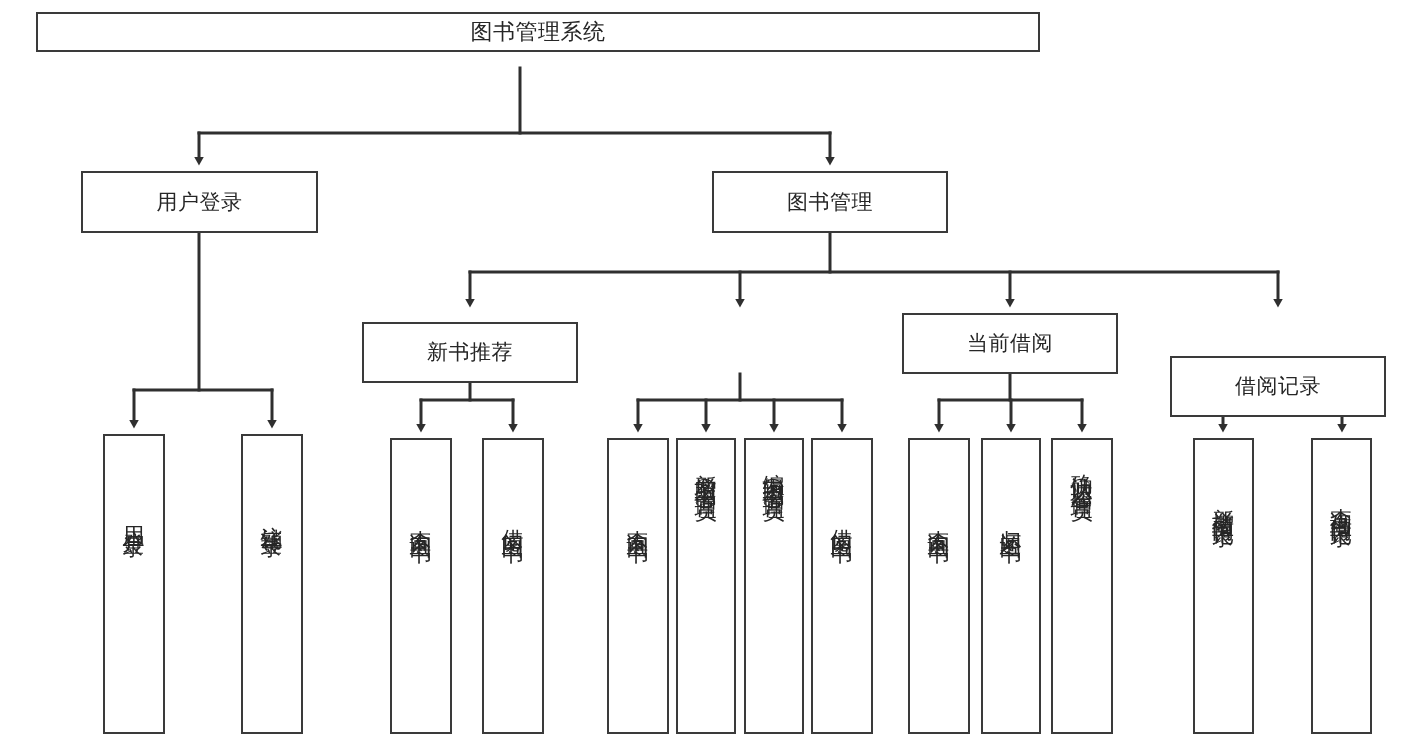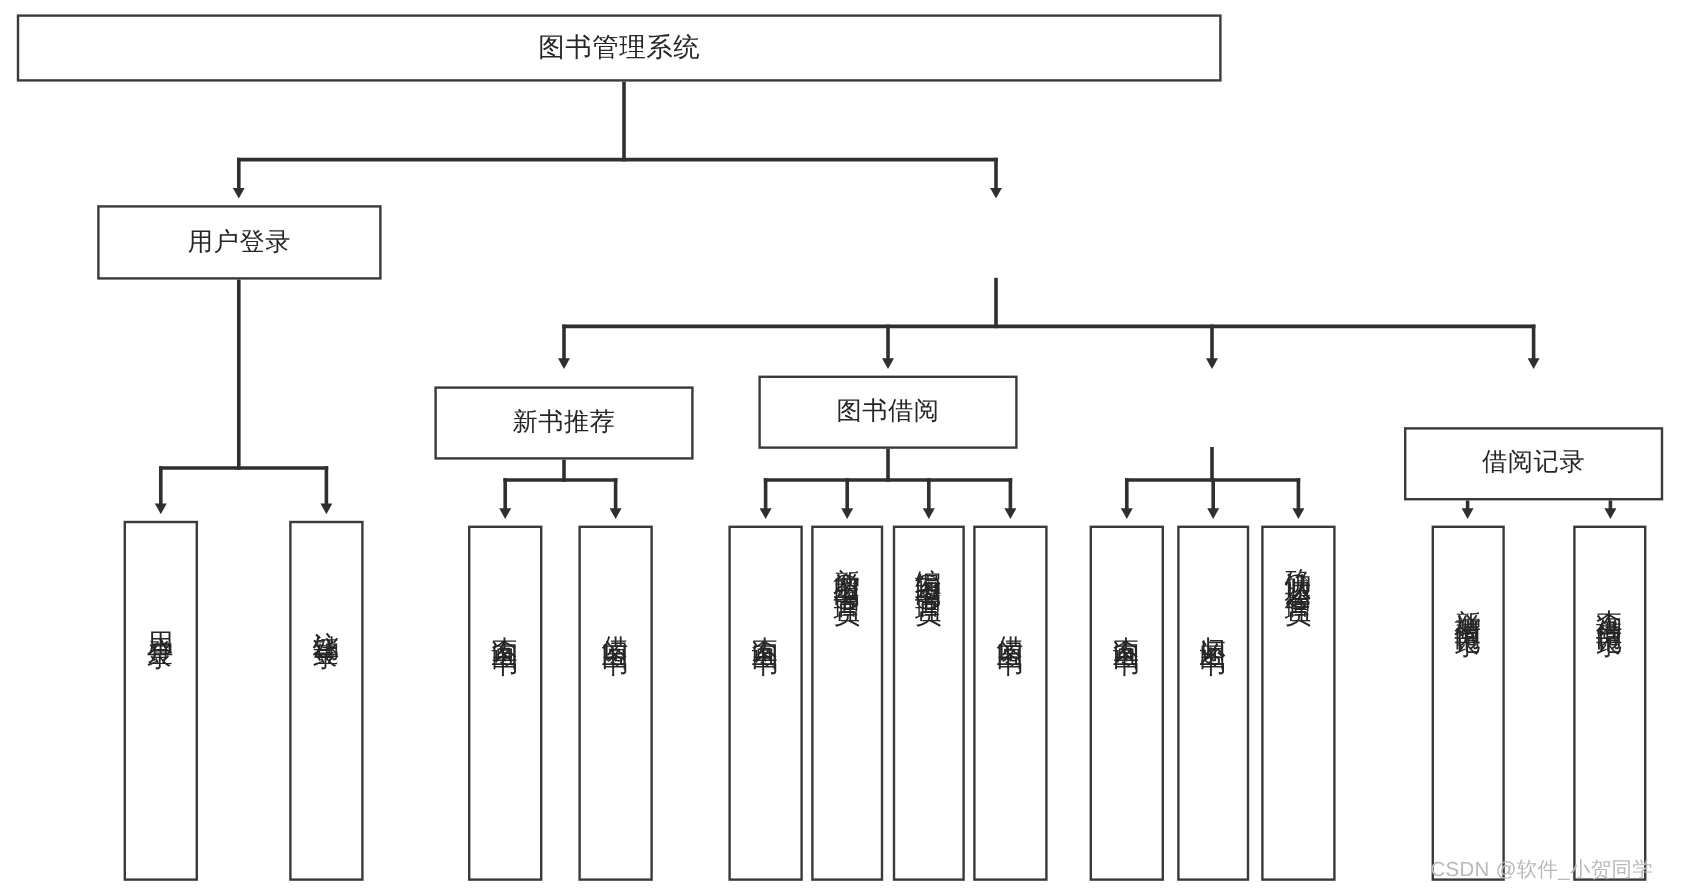--- a/index.html
+++ b/index.html
@@ -126,33 +126,36 @@
       <path d="M1011,400 L1011,424" marker-end="url(#arrow)"></path>
       <path d="M1082,400 L1082,424" marker-end="url(#arrow)"></path>
 
       <path d="M1278,374 L1278,400"></path>
       <path d="M1223,400 L1342,400"></path>
       <path d="M1223,400 L1223,424" marker-end="url(#arrow)"></path>
       <path d="M1342,400 L1342,424" marker-end="url(#arrow)"></path>
     </g>
   </svg>
 
-  <div class="node root horiz" style="left:14px; top:12px; width:1004px; height:56px;">
+  <div class="node root horiz" style="left:36px; top:12px; width:1004px; height:40px;">
     <span class="node-label">图书管理系统</span>
   </div>
 
   <div class="node horiz" style="left:81px; top:171px; width:237px; height:62px;">
     <span class="node-label">用户登录</span>
   </div>
+  <div class="node horiz" style="left:712px; top:171px; width:236px; height:62px;">
+    <span class="node-label">图书管理</span>
+  </div>
 
   <div class="node horiz" style="left:362px; top:322px; width:216px; height:61px;">
     <span class="node-label">新书推荐</span>
   </div>
-  <div class="node horiz" style="left:632px; top:313px; width:216px; height:61px;">
-    <span class="node-label">图书借阅</span>
+  <div class="node horiz" style="left:902px; top:313px; width:216px; height:61px;">
+    <span class="node-label">当前借阅</span>
   </div>
   <div class="node horiz" style="left:1170px; top:313px; width:216px; height:61px;margin-top:43px;">
     <span class="node-label">借阅记录</span>
   </div>
 
   <div class="node vert mid" style="left:103px; top:434px; width:62px; height:300px;">
     <span class="node-label">用户登录</span>
   </div>
   <div class="node vert mid" style="left:241px; top:434px; width:62px; height:300px;">
     <span class="node-label">注销登录</span>
@@ -188,15 +191,14 @@
     <span class="node-label">确认归还（管理员）</span>
   </div>
 
   <div class="node vert mid2" style="left:1193px; top:438px; width:61px; height:296px;">
     <span class="node-label">新增借阅记录</span>
   </div>
   <div class="node vert mid2" style="left:1311px; top:438px; width:61px; height:296px;">
     <span class="node-label">查询借阅记录</span>
   </div>
 
-  <div class="watermark" style="left:1192px; top:713px;">CSDN @软件_小贺同学</div>
 
 </div>
 
 </body></html>

